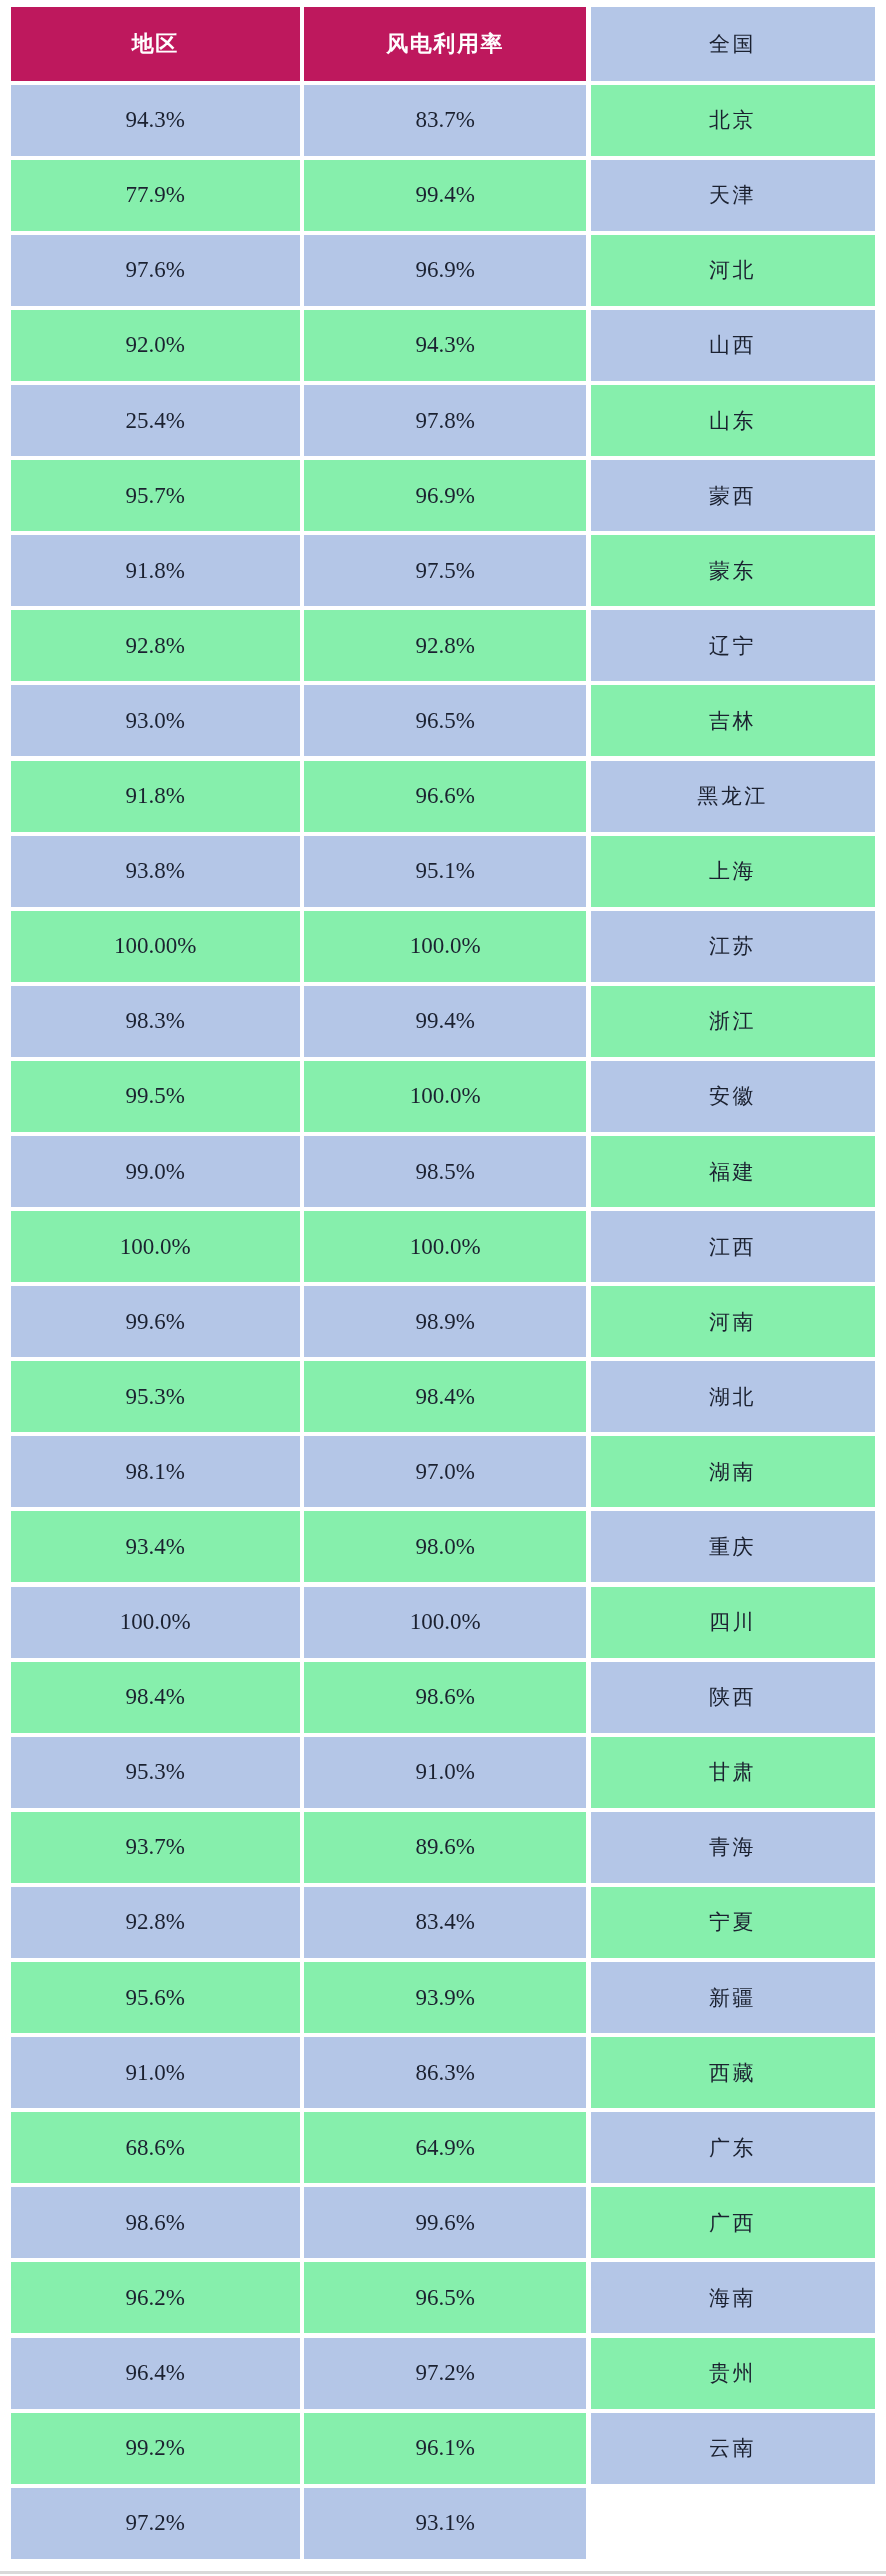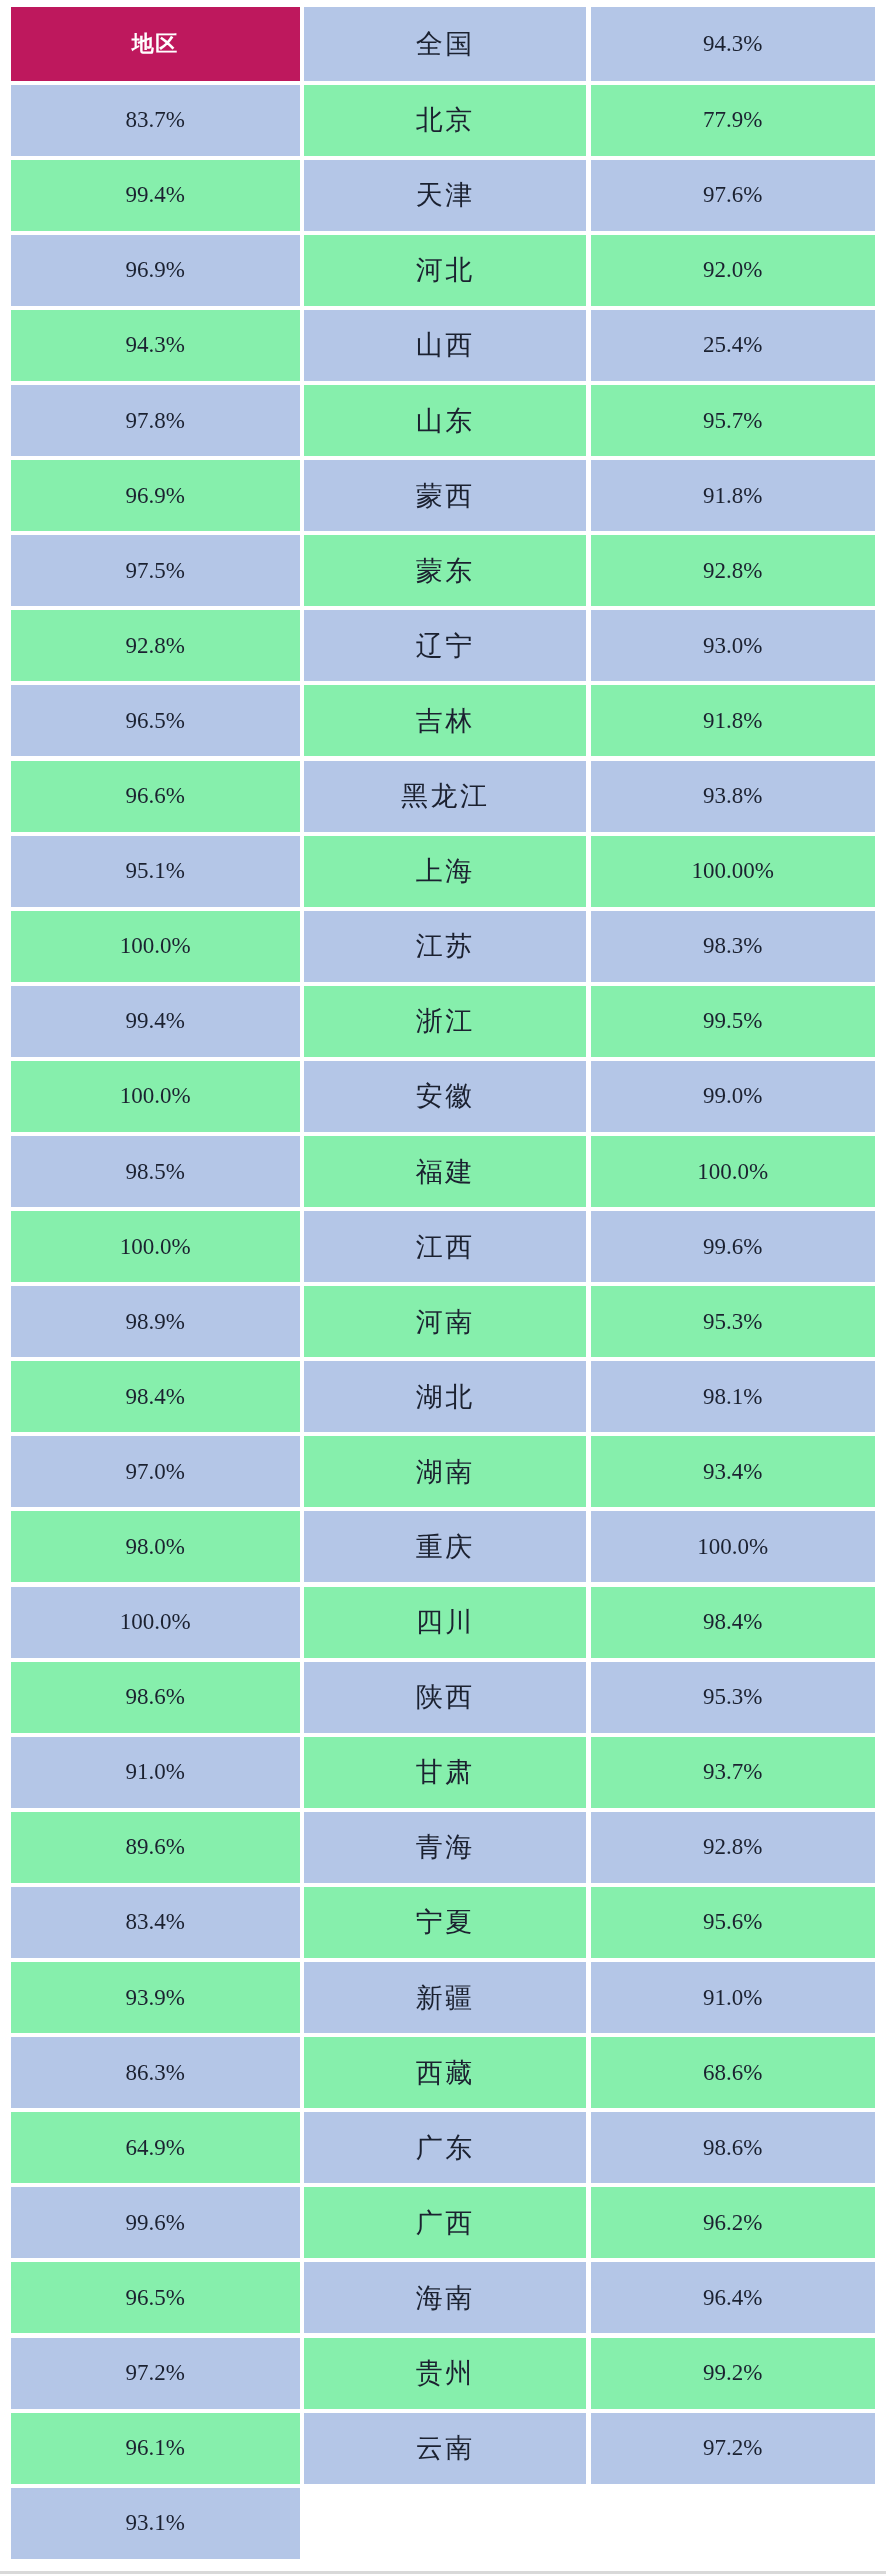--- a/index.html
+++ b/index.html
@@ -42,37 +42,38 @@
     letter-spacing: 1.6px;
   }
   .row { display: contents; }
   .row.dark  .cell { background: #B4C6E7; }
   .row.light .cell { background: #86efac; }
   .data-cell {
     color: #1B2130;
     font-size: 23px;
   }
   .region-cell {
-    font-size: 27px;
+    font-size: 21px;
     letter-spacing: 2.5px;
   }
   .bottom-rule {
     position: absolute;
     left: 0;
     right: 0;
     top: 2571px;
     height: 2.5px;
     background: #D9D9D9;
   }
 </style>
 </head>
 <body>
 
 <div class="table-wrap">
   <div class="cell header-cell">地区</div>
+  <div class="cell header-cell">风电利用率</div>
 <div class="row dark">
     <div class="cell data-cell region-cell">全国</div>
     <div class="cell data-cell">94.3%</div>
     <div class="cell data-cell">83.7%</div>
   </div>
     <div class="row light">
     <div class="cell data-cell region-cell">北京</div>
     <div class="cell data-cell">77.9%</div>
     <div class="cell data-cell">99.4%</div>
   </div>

